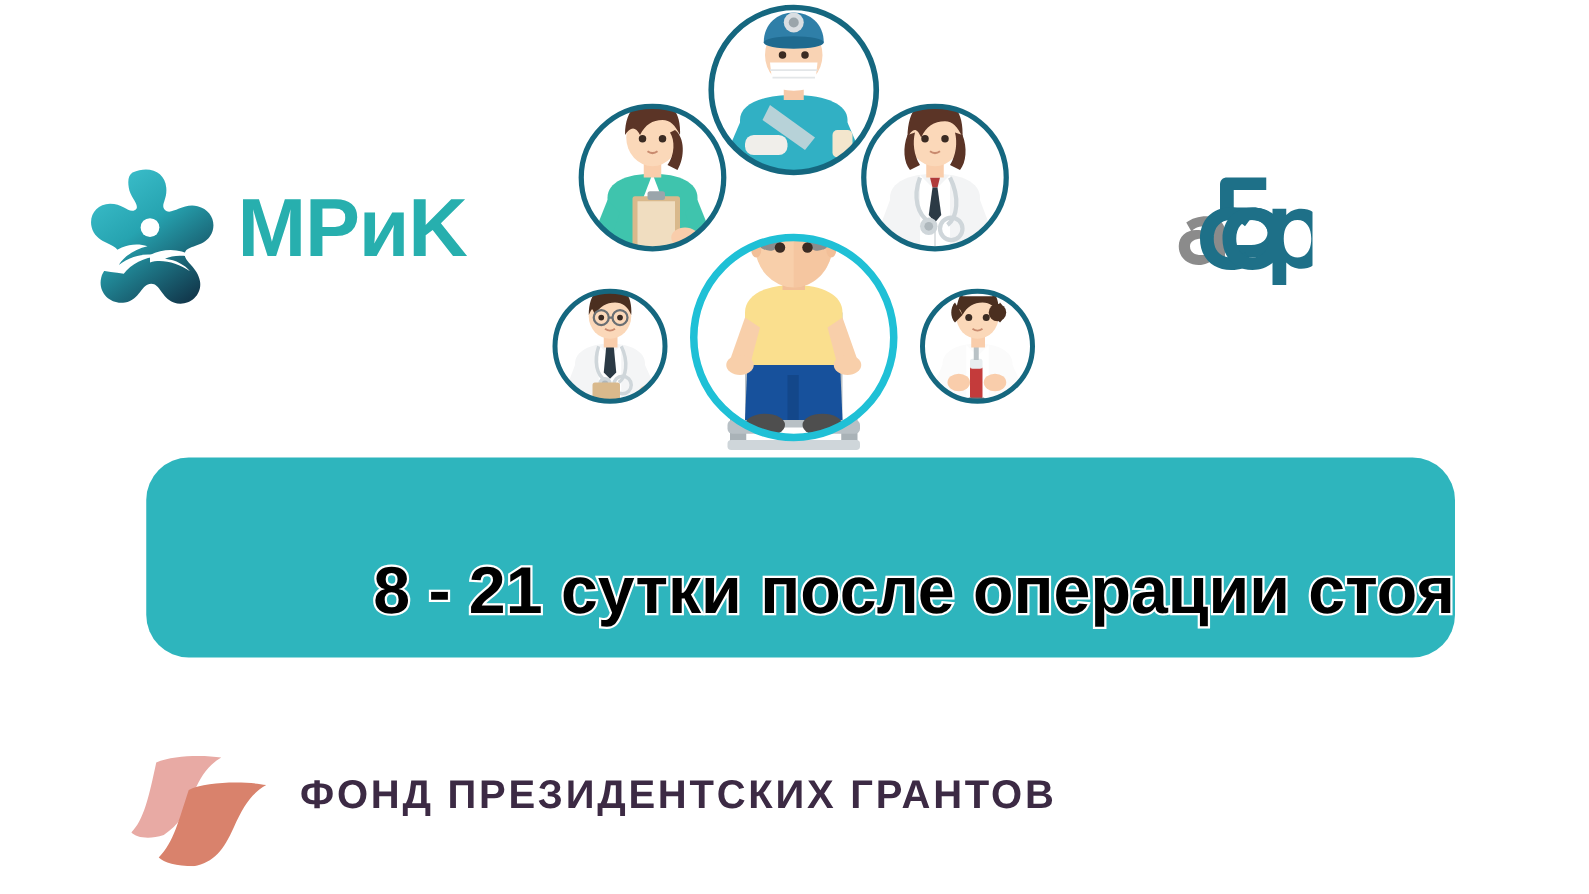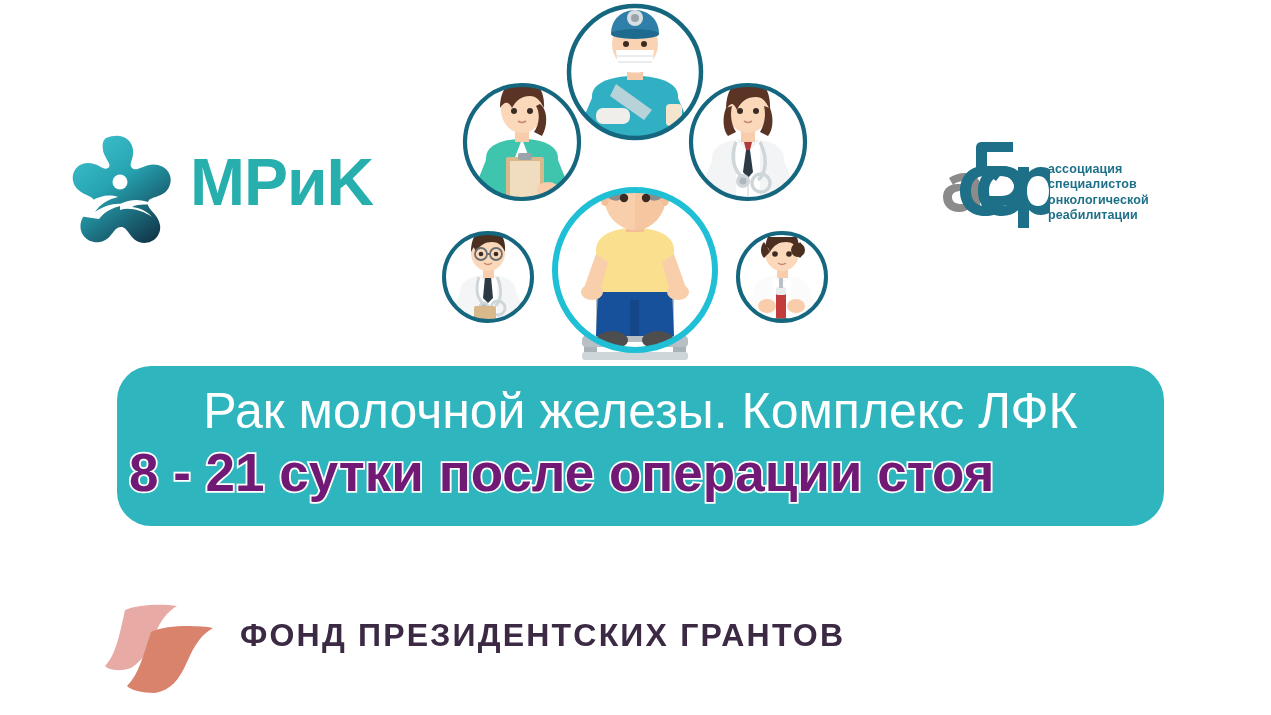--- a/index.html
+++ b/index.html
@@ -41,26 +41,25 @@
     border-radius:34px;
   }
   #banner-line1 {
     position:absolute; left:0; top:12px; width:100%;
     text-align:center;
     font-size:50px; color:#ffffff; font-weight:normal;
     white-space:nowrap; line-height:1.32;
   }
   #banner-line2 {
     position:absolute; left:0; top:73px; width:100%;
-    text-align:left;
-    font-size:53px; font-weight:bold; color:#701a75;
+    text-align:right;
+    font-size:53px; font-weight:bold; color:#000000;
     white-space:nowrap; line-height:1.3;
     -webkit-text-stroke:3.5px #ffffff;
     paint-order:stroke fill;
-    margin-left:12px;
   }
 
   
   #fund { position:absolute; left:100px; top:595px; width:1070px; height:100px; }
   #fund-mark { position:absolute; left:5px; top:3px; width:120px; height:95px; }
   #fund-word {
     position:absolute; left:140px; top:20px;
     font-size:32px; font-weight:bold; letter-spacing:2.2px;
     color:#3c2a44; white-space:nowrap; line-height:1.3;
   }
@@ -122,26 +121,20 @@
         <path fill="#1e7088" d="
           M62,26 C48,26 38,36 38,51 C38,66 48,76 62,76 C76,76 86,66 86,51 C86,36 76,26 62,26 Z
           M62,66 C54,66 49,60 49,51 C49,42 54,36 62,36 C70,36 75,42 75,51 C75,60 70,66 62,66 Z"></path>
 
         <path fill="#1e7088" d="
           M78,27 L78,88 L89,88 L89,70 C92,73 96,75 101,75 C112,75 120,66 120,51
           C120,36 112,27 101,27 C96,27 92,29 89,32 L89,27 L78,27 Z
           M98,66 C91,66 87,60 87,51 C87,42 91,36 98,36 C105,36 109,42 109,51 C109,60 105,66 98,66 Z"></path>
       </svg>
     </div>
-    <div id="asor-lines">
-      <div>ассоциация</div>
-      <div>специалистов</div>
-      <div>онкологической</div>
-      <div>реабилитации</div>
-    </div>
   </div>
 
   <div id="illus">
     <svg viewBox="0 0 410 360" width="410" height="360">
       <defs>
         <clipPath id="cTop">
             <circle cx="205" cy="72" r="66"></circle>
           </clipPath>
         <clipPath id="cUL">
             <circle cx="92" cy="142" r="57"></circle>
@@ -361,21 +354,20 @@
 
           <ellipse cx="175" cy="200" rx="4" ry="6" fill="#f2bf98"></ellipse>
           <ellipse cx="235" cy="200" rx="4" ry="6" fill="#f2bf98"></ellipse>
         </g>
         <circle cx="205" cy="270" r="80" fill="none" stroke="#1fc0d6" stroke-width="6"></circle>
       </g>
     </svg>
   </div>
 
   <div id="banner">
-    <div id="banner-line1">Рак молочной железы. Комплекс ЛФК</div>
     <div id="banner-line2">8 - 21 сутки после операции стоя</div>
   </div>
 
   <div id="fund">
     <div id="fund-mark">
       <svg viewBox="0 0 120 95" width="120" height="95">
         <path fill="#e8aaa4" d="M20,12 C34,6 58,6 72,8 C62,14 56,22 50,36 C44,52 38,62 26,70
           C14,74 4,72 0,68 C10,58 14,40 20,12 Z"></path>
         <path fill="#d9826c" d="M46,34 C60,27 92,27 108,30 C96,37 90,46 82,64 C74,82 66,92 50,95
           C36,95 26,92 22,88 C34,76 38,58 46,34 Z"></path>

